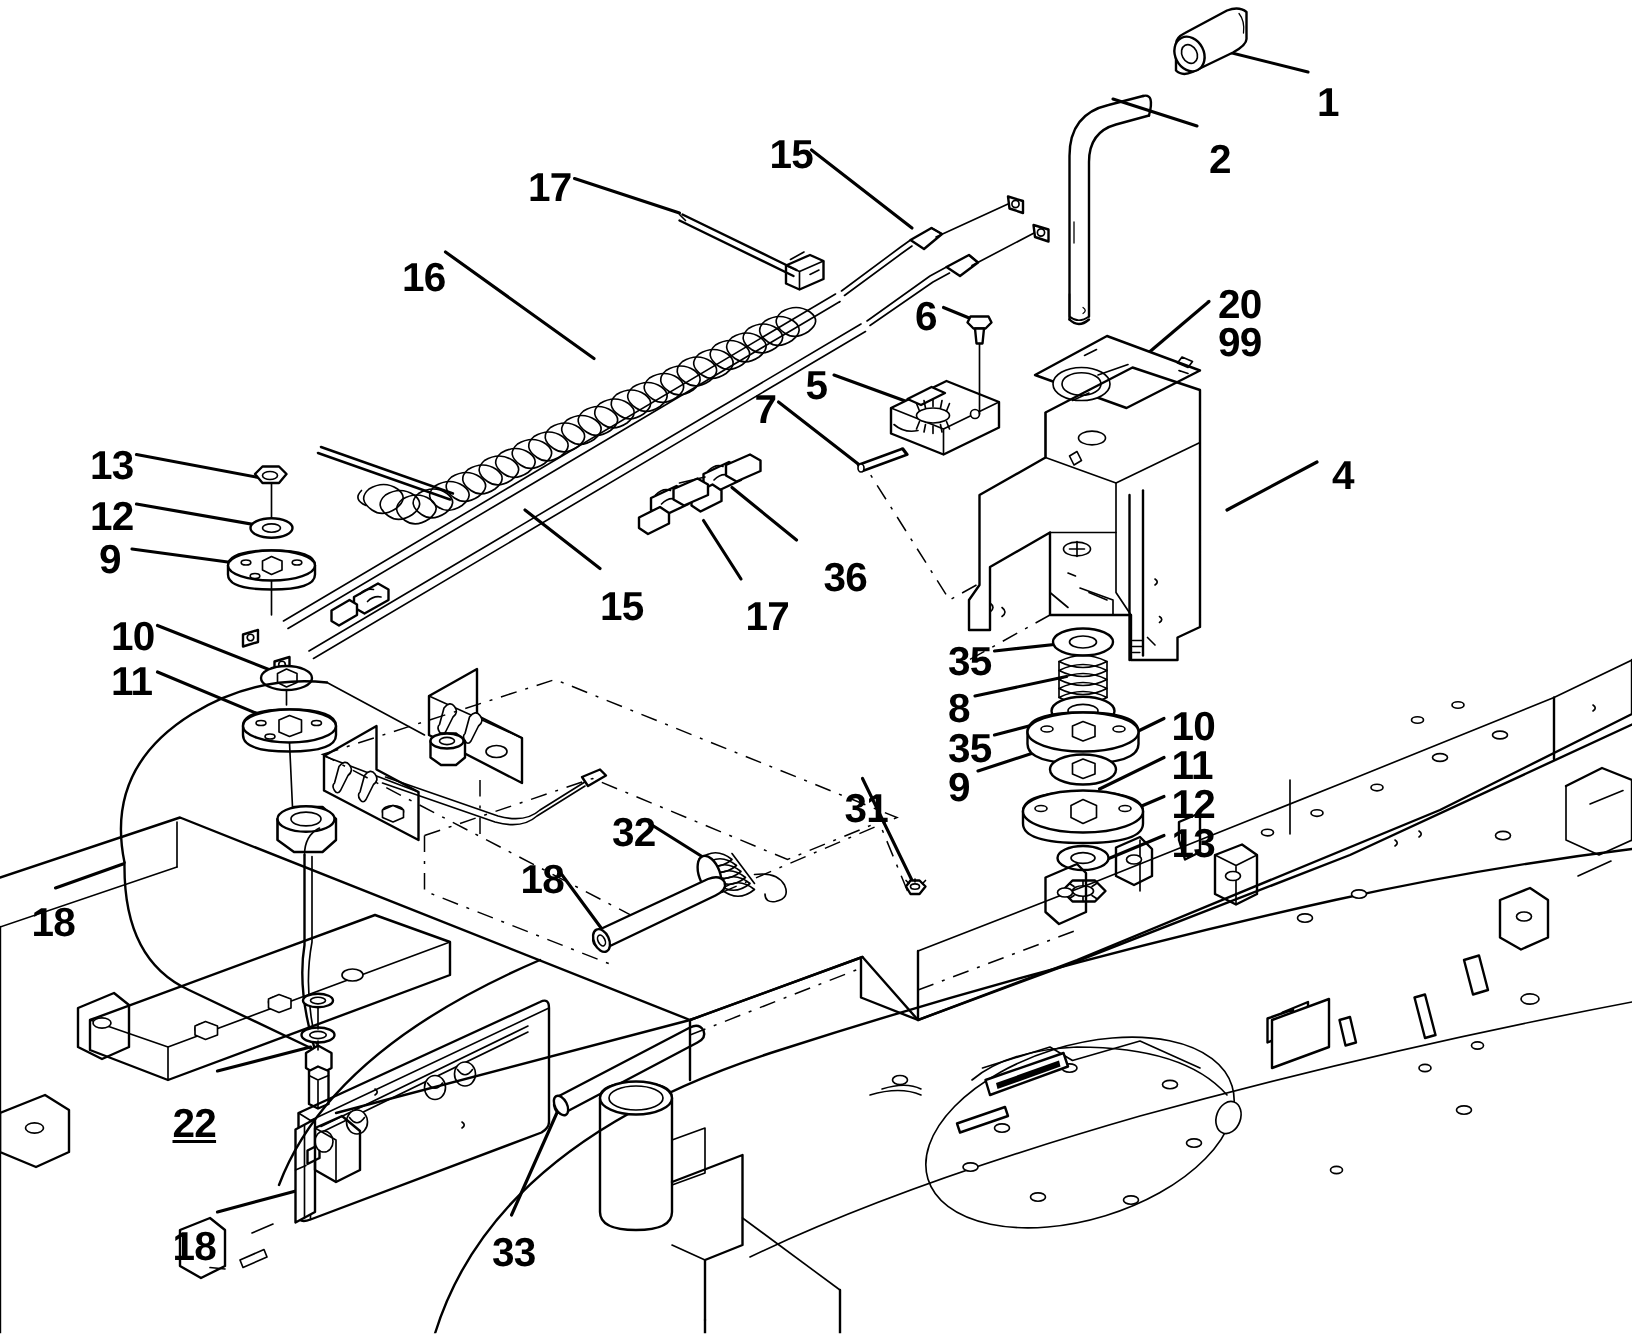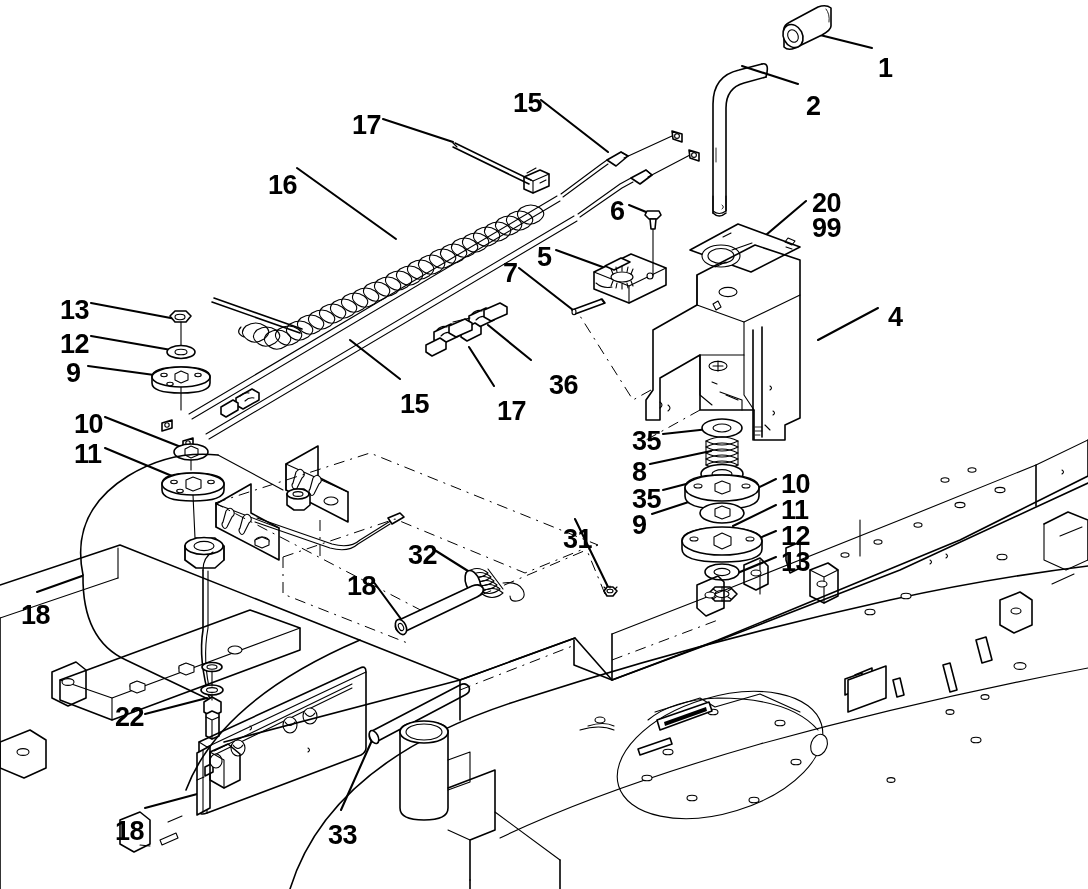--- a/index.html
+++ b/index.html
@@ -564,17 +564,17 @@
   <div class="callout" style="left:632px;top:486px;">35</div>
   <div class="callout" style="left:632px;top:512px;">9</div>
   <div class="callout" style="left:781px;top:471px;">10</div>
   <div class="callout" style="left:781px;top:497px;">11</div>
   <div class="callout" style="left:781px;top:523px;">12</div>
   <div class="callout" style="left:781px;top:549px;">13</div>
   <div class="callout" style="left:563px;top:526px;">31</div>
   <div class="callout" style="left:408px;top:542px;">32</div>
   <div class="callout" style="left:347px;top:573px;">18</div>
   <div class="callout" style="left:9px;top:602px;margin-left:12px;">18</div>
-  <div class="callout" style="left:115px;top:704px;">22</div>
+  <div class="callout" style="left:115px;top:736px;text-decoration:underline;">22</div>
   <div class="callout" style="left:115px;top:818px;">18</div>
   <div class="callout" style="left:328px;top:822px;text-align:center;">33</div>
 
 </div>
 
 </body></html>

